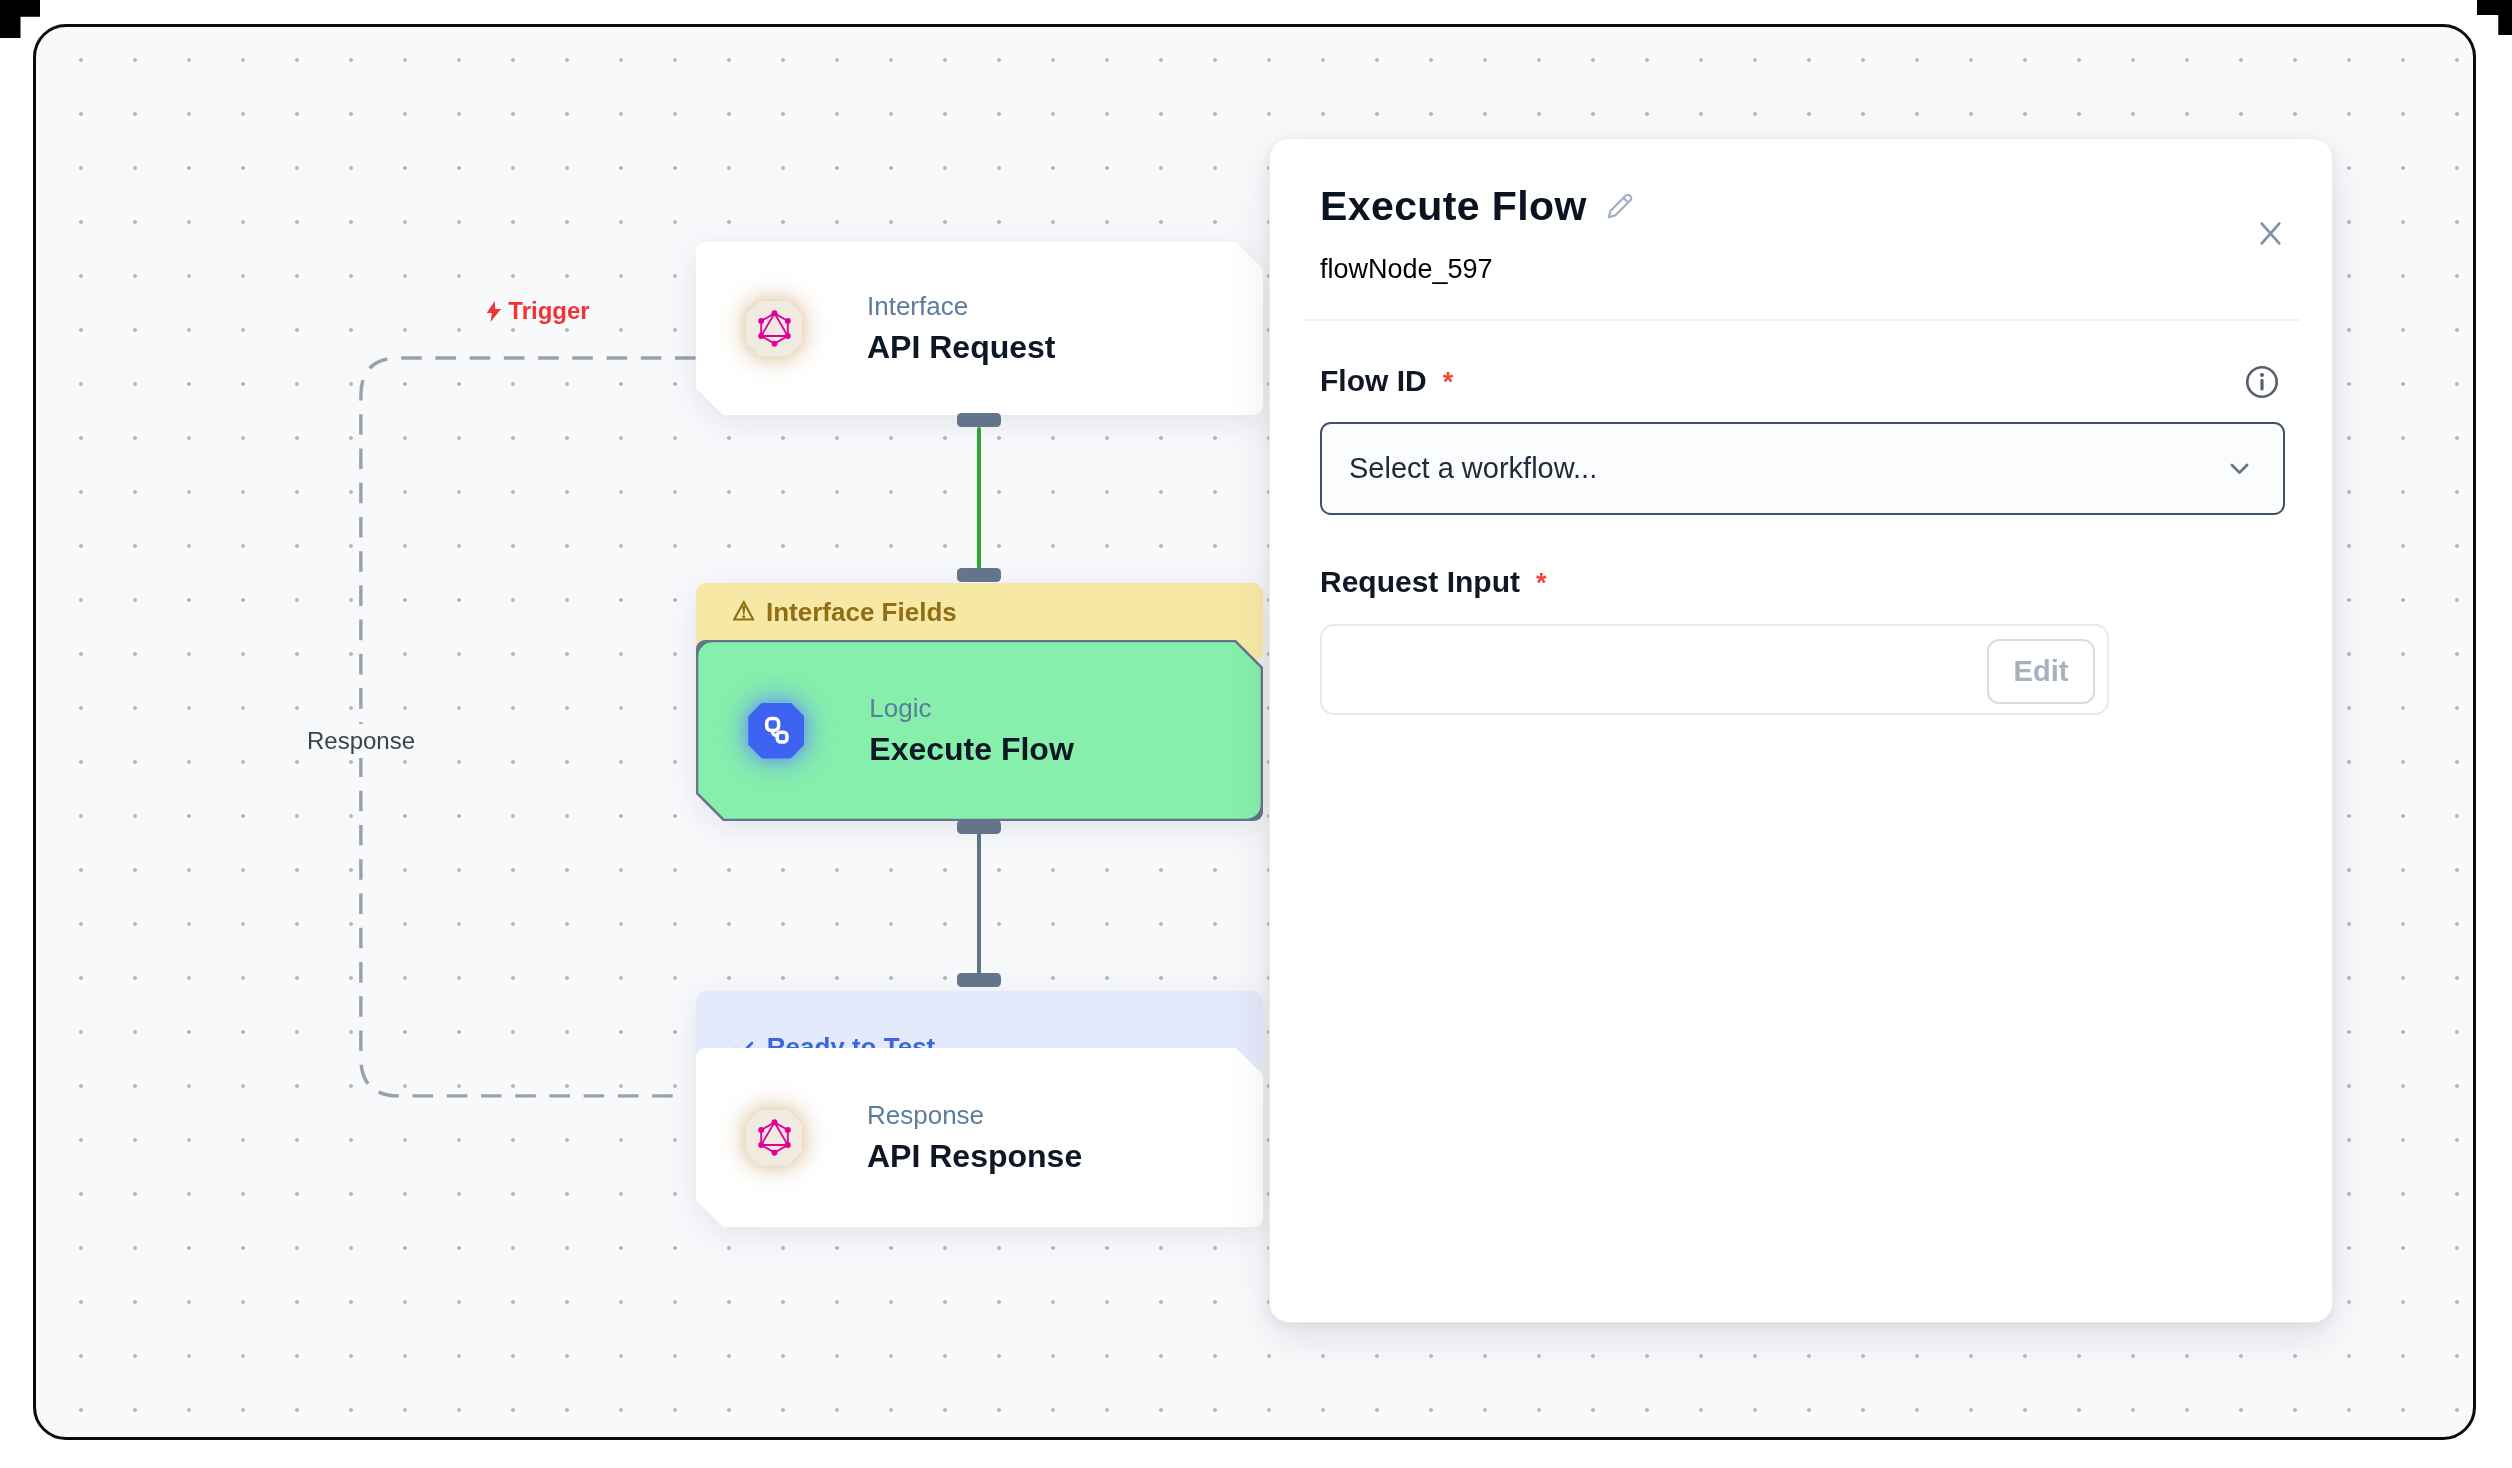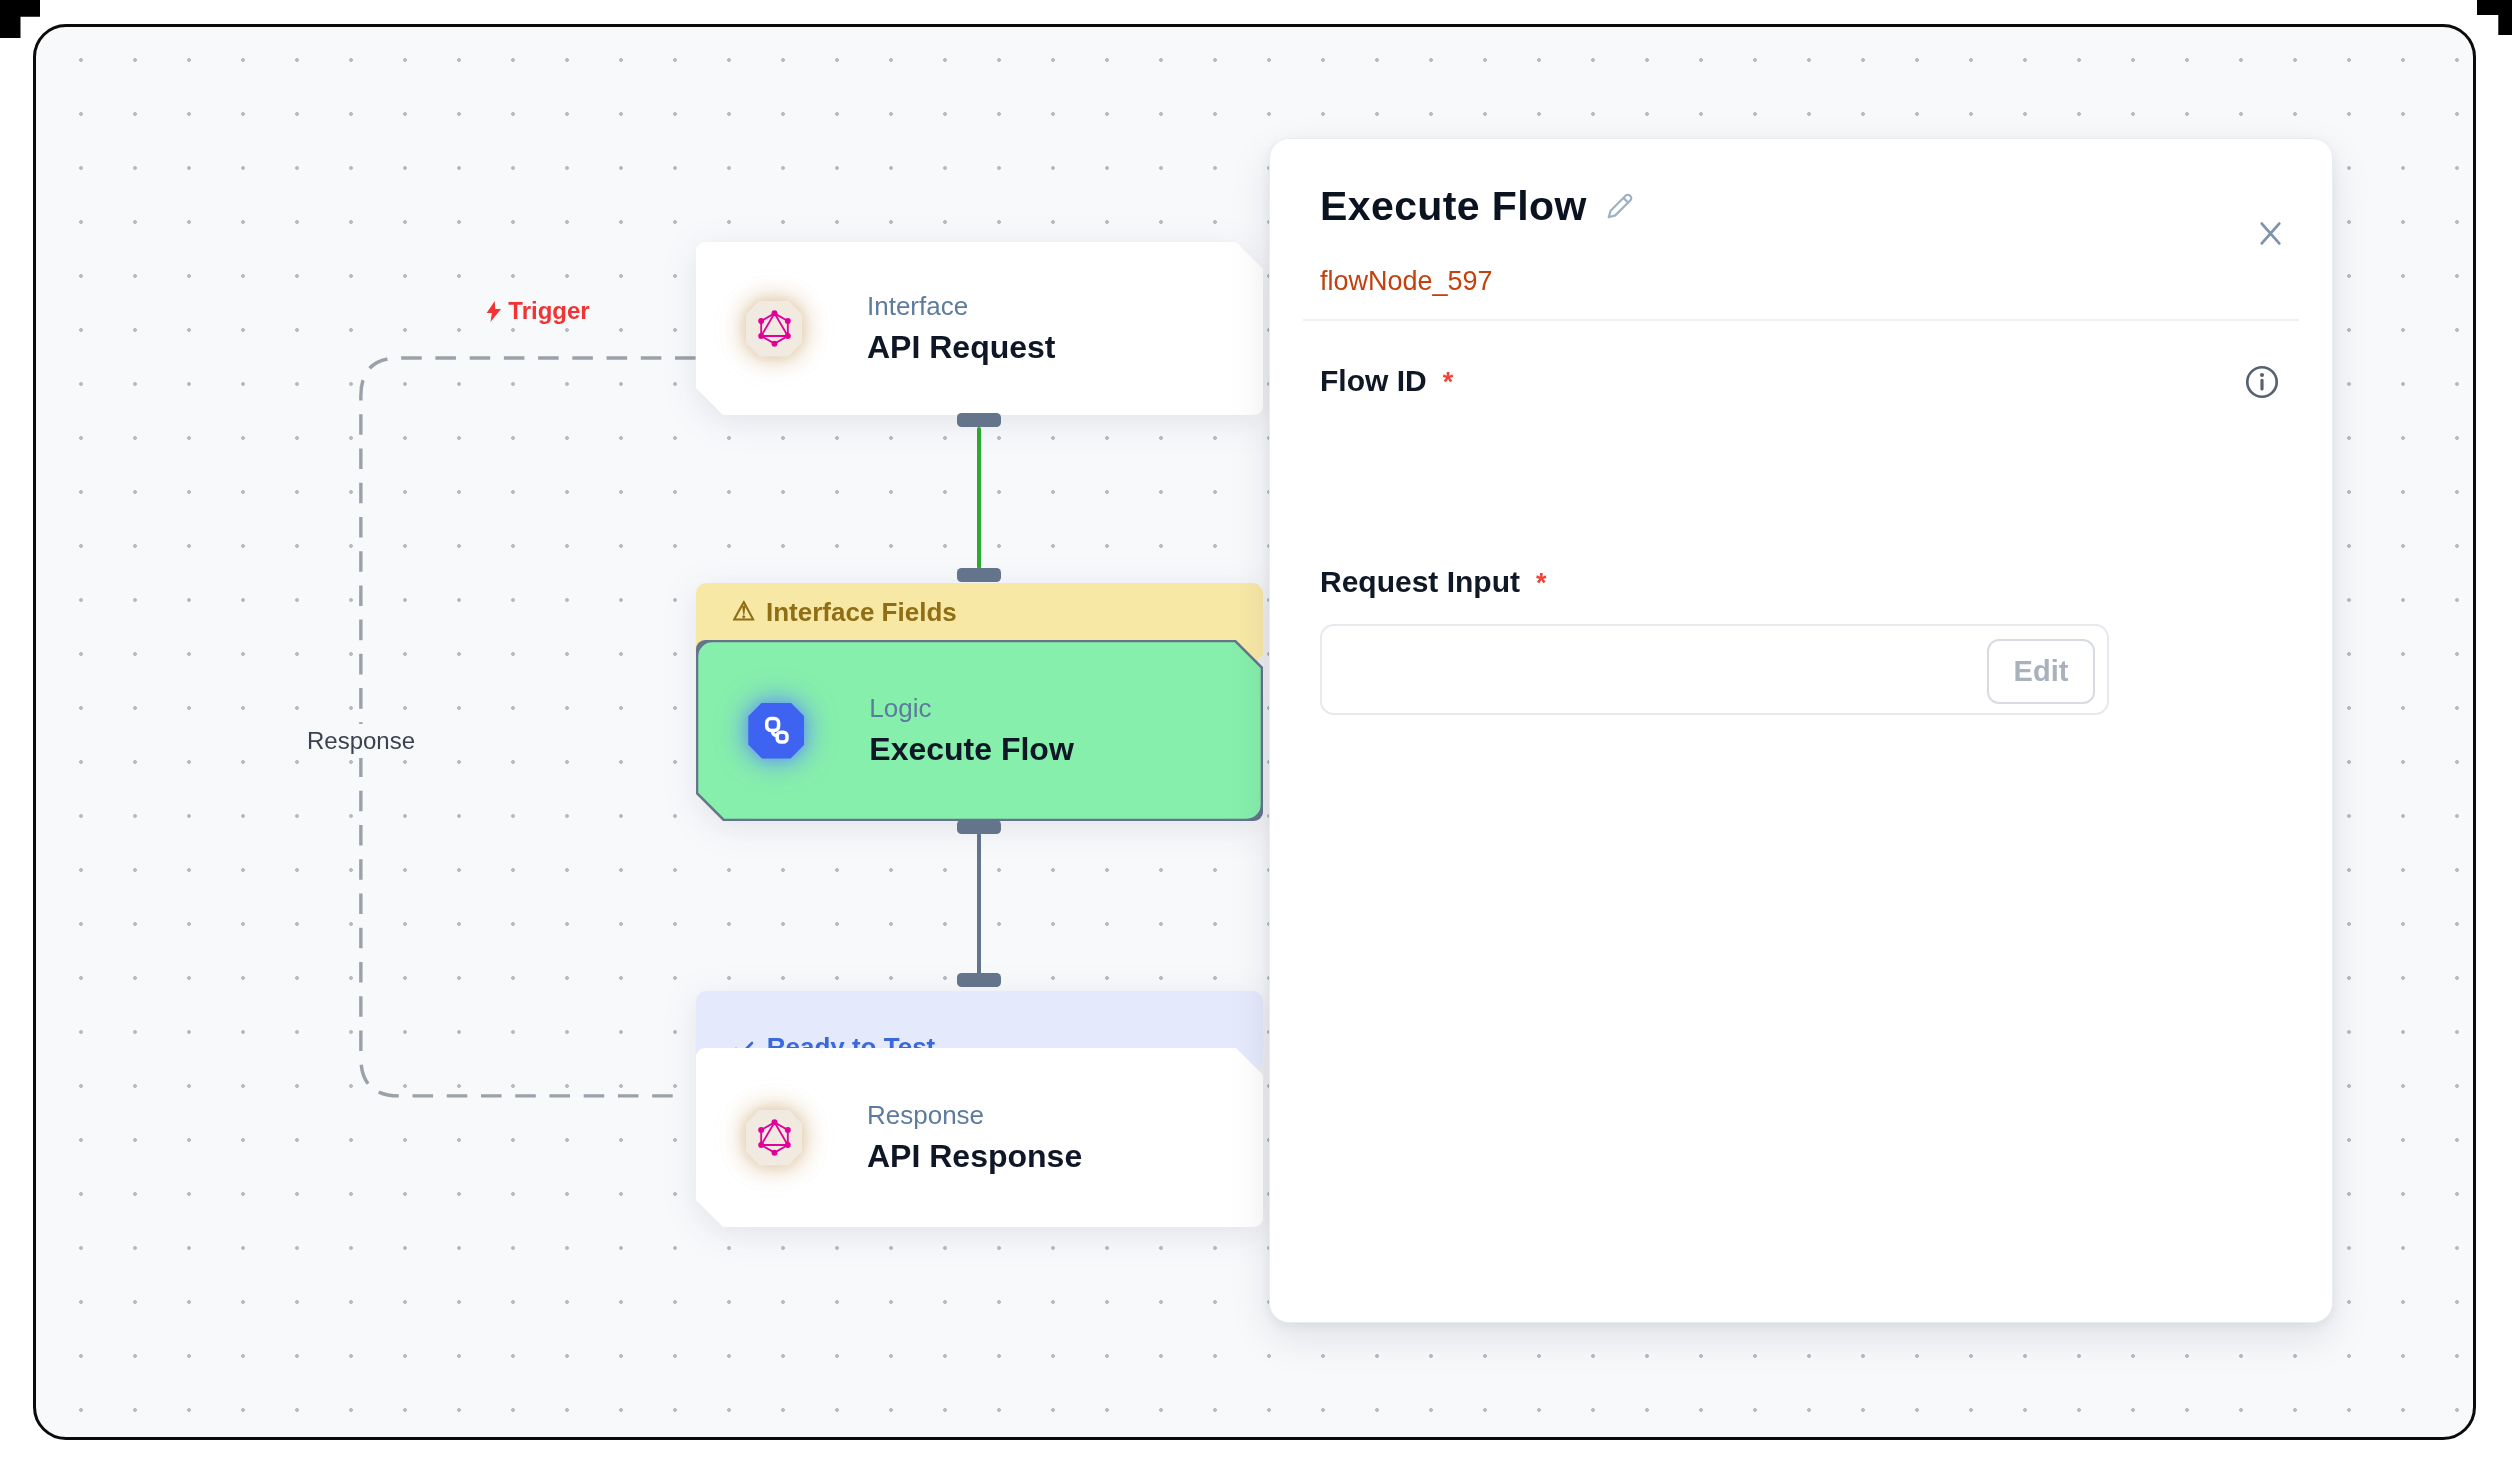--- a/index.html
+++ b/index.html
@@ -65,21 +65,21 @@
   
   .panel { position:absolute; left:1233px; top:111px; width:1064px; height:1185px;
            background:#ffffff; border:1.5px solid #e9ecf0; border-radius:20px;
            box-shadow:0 15px 42px rgba(15,23,42,0.10), 0 3px 10.7px rgba(15,23,42,0.06); }
   .panel-inner { position:absolute; inset:0; padding:44px 49px 0 50px; }
   .panel-title-row { display:flex; align-items:center; gap:15px; }
   .panel-title { font-size:41px; font-weight:700; color:#0b1220; letter-spacing:0.4px; }
   .pencil { width:35px; height:35px; }
   .panel-close { position:absolute; top:76px; right:43px; width:37px; height:37px;
                  display:flex; align-items:center; justify-content:center; cursor:pointer; }
-  .panel-sub { margin-top:36px; font-size:27px; color:#c2410c; }
+  .panel-sub { margin-top:24px; font-size:27px; color:#000000; }
   .panel-divider { position:absolute; left:33px; right:33px; top:180px; height:1.5px; background:#edf0f3; }
 
   .field-label-row { display:flex; align-items:baseline; gap:16px; font-size:30px; font-weight:600; color:#101826; }
   .req { color:#f04438; font-size:27px; font-weight:700; }
   .row-flowid { position:absolute; left:50px; top:225px; }
   .info-btn { position:absolute; top:224px; right:51px; width:38px; height:38px; }
 
   .dropdown { position:absolute; left:50px; top:283px; width:965px; height:93px;
               border:2.3px solid #3f516b; border-radius:10.7px; background:#fbfcfe;
               display:flex; align-items:center; padding:0 27px; }
@@ -240,20 +240,26 @@
       <span class="req">*</span>
     </div>
     <div class="info-btn">
       <svg width="38" height="38" viewBox="0 0 24 24" fill="none">
         <circle cx="12" cy="12" r="9.3" stroke="#57616f" stroke-width="1.7"></circle>
         <path d="M12 11 v5.4" stroke="#57616f" stroke-width="2" stroke-linecap="round"></path>
         <circle cx="12" cy="7.6" r="1.3" fill="#57616f"></circle>
       </svg>
     </div>
 
+    <div class="dropdown">
+      <span class="dropdown-text">Select a workflow...</span>
+      <svg class="chev" viewBox="0 0 24 24" fill="none">
+        <path d="M6.5 9.5 L12 15 L17.5 9.5" stroke="#6b7280" stroke-width="2" stroke-linecap="round" stroke-linejoin="round"></path>
+      </svg>
+    </div>
 
     <div class="field-label-row row-reqinput">
       <span>Request Input</span>
       <span class="req">*</span>
     </div>
     <div class="editor-field">
       <div class="edit-btn">
         <span>Edit</span>
       </div>
     </div>

